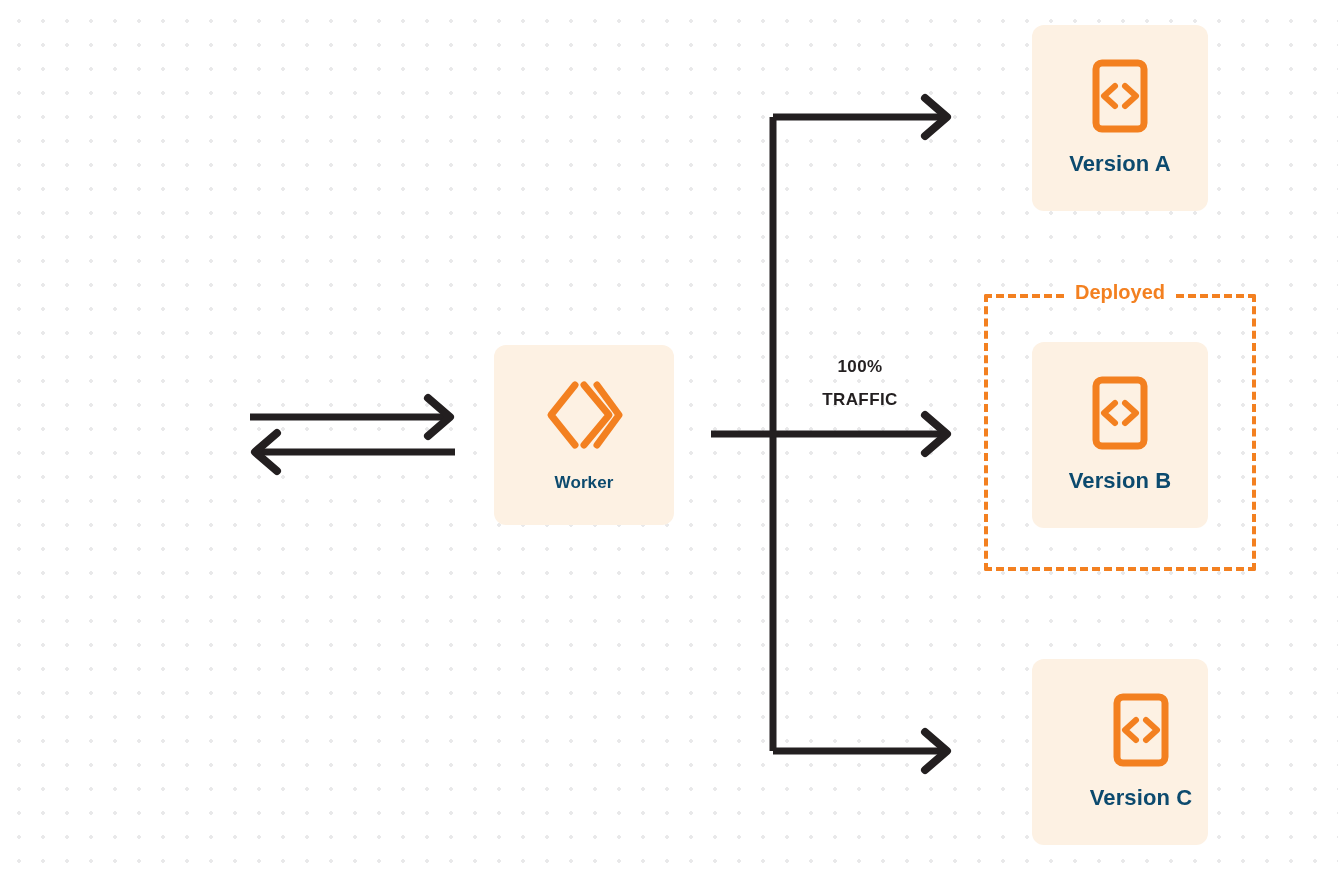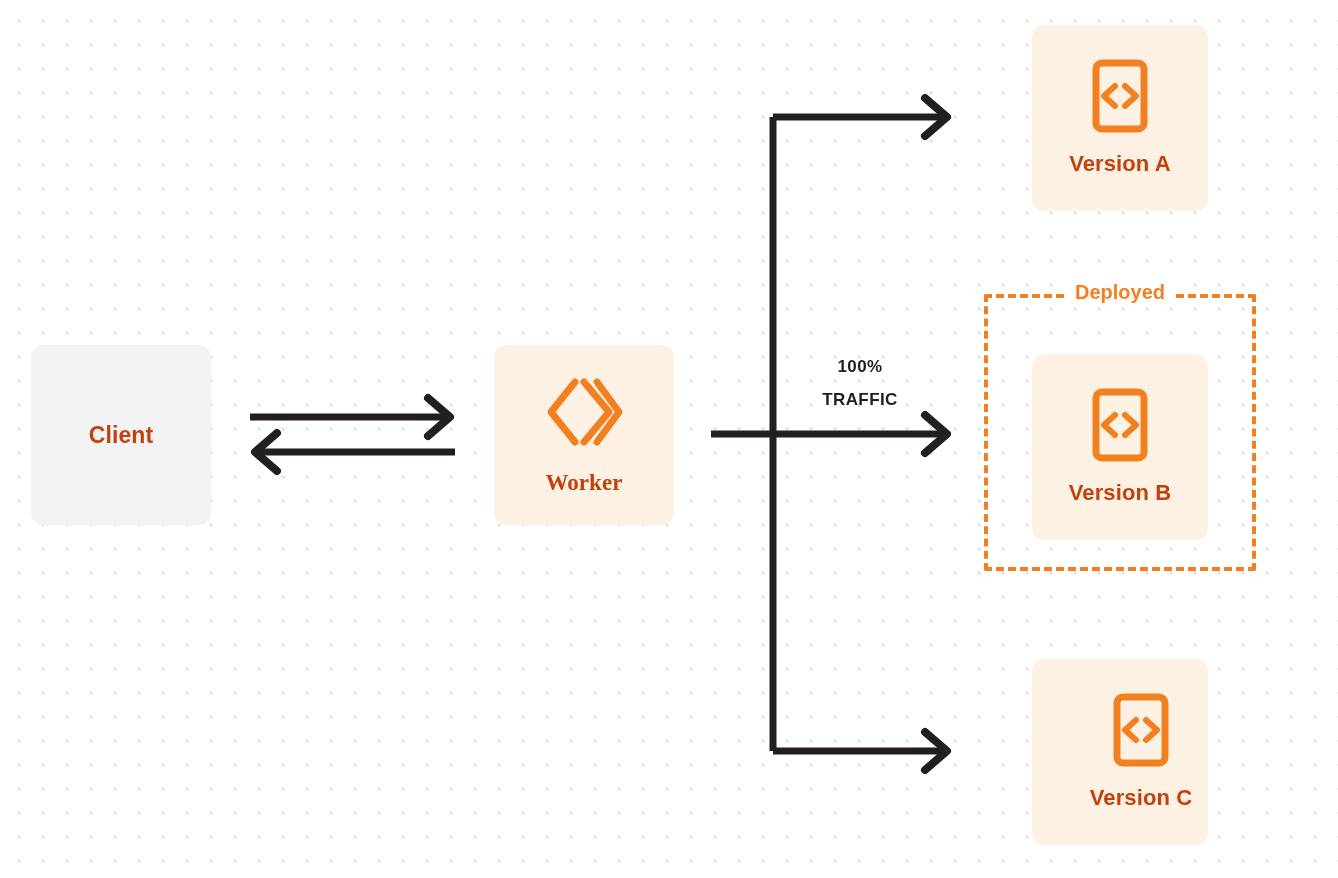--- a/index.html
+++ b/index.html
@@ -30,21 +30,21 @@
     position: absolute;
     border-radius: 12px;
     display: flex;
     flex-direction: column;
     align-items: center;
     justify-content: center;
     box-sizing: border-box;
   }
   .node-label {
     font-weight: bold;
-    color: #c2410c;
+    color: #0c4a6e;
     letter-spacing: 0.1px;
     white-space: nowrap;
   }
 
   
   #client-node {
     left: 31px;
     top: 345px;
     width: 180px;
     height: 180px;
@@ -56,38 +56,37 @@
 
   
   #worker-node {
     left: 494px;
     top: 345px;
     width: 180px;
     height: 180px;
     background: #fdf1e3;
   }
   #worker-node .node-label {
-    font-size: 23px;
+    font-size: 17px;
     margin-top: 20px;
-    font-family: Liberation Serif, serif;
   }
 
   
   .version-node {
     width: 176px;
     height: 186px;
     background: #fdf1e3;
     left: 1032px;
   }
   .version-node .node-label {
     font-size: 22px;
     margin-top: 18px;
   }
   #version-a-node { top: 25px; }
-  #version-b-node { top: 342px; margin-top: 12px; }
+  #version-b-node { top: 342px; }
   #version-c-node { top: 659px; padding-left: 42px; }
 
   .code-icon { display: block; }
   .worker-icon { display: block; }
 
   
   #deployed-group {
     position: absolute;
     left: 984px;
     top: 294px;
@@ -162,23 +161,20 @@
       <polyline points="925,415 947,434 925,453"></polyline>
       <polyline points="925,732 947,751 925,770"></polyline>
     </g>
   </svg>
 
   <div id="traffic-label">
     <div>100%</div>
     <div>TRAFFIC</div>
   </div>
 
-  <div class="node" id="client-node">
-    <span class="node-label">Client</span>
-  </div>
 
   <div class="node" id="worker-node">
     <svg class="worker-icon" width="78" height="76" viewBox="0 0 78 76" xmlns="http://www.w3.org/2000/svg">
       <g fill="none" stroke="#f38020" stroke-width="7" stroke-linecap="round" stroke-linejoin="round">
         <polyline points="30,8 6,38 30,68"></polyline>
         <polyline points="39,8 64,38 39,68"></polyline>
         <polyline points="52,8 74,38 52,68"></polyline>
       </g>
     </svg>
     <span class="node-label">Worker</span>

